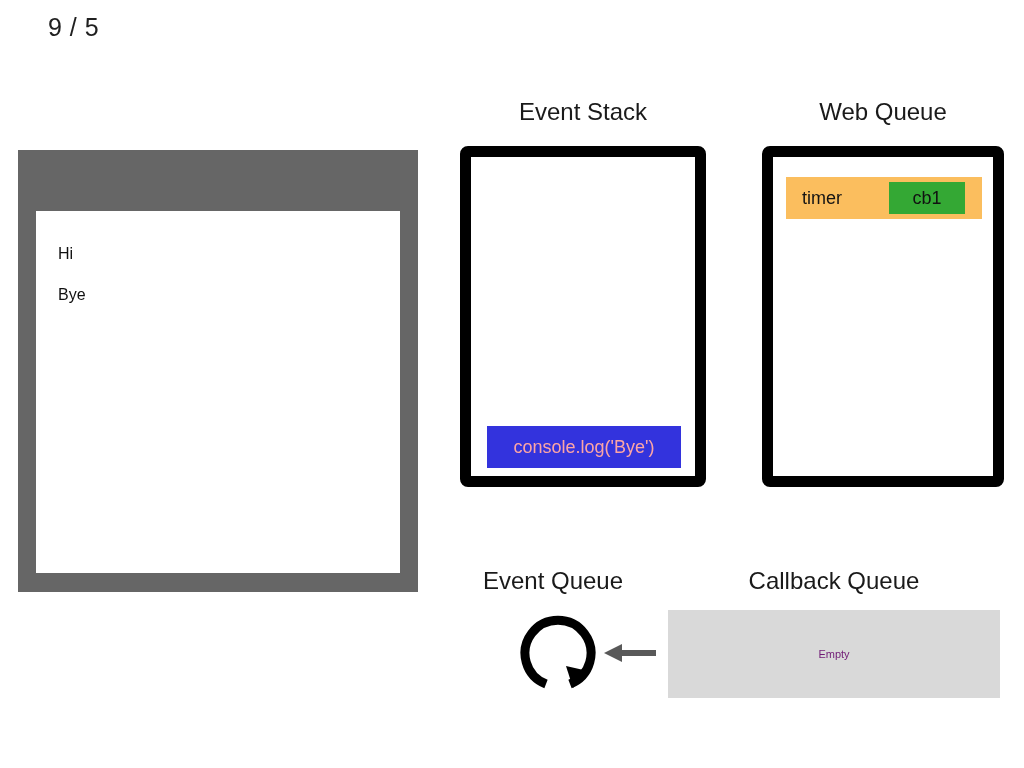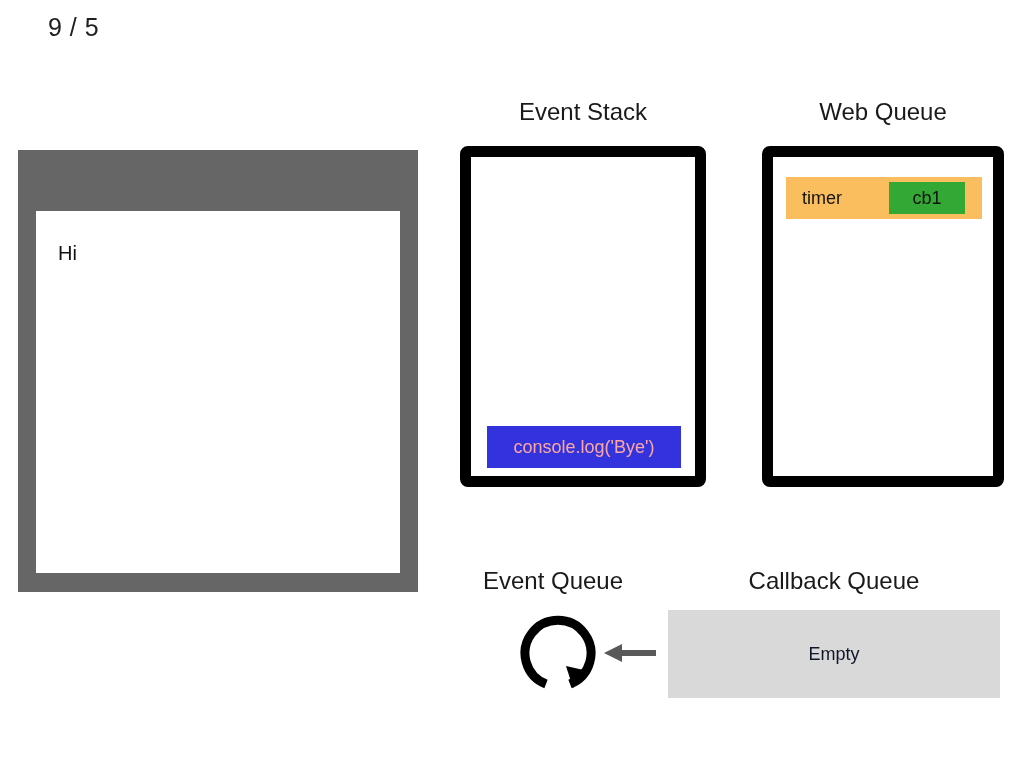--- a/index.html
+++ b/index.html
@@ -52,21 +52,21 @@
     position: absolute;
     left: 18px;
     top: 61px;
     width: 364px;
     height: 362px;
     background: #ffffff;
     box-sizing: border-box;
     padding: 22px 0 0 22px;
   }
   .console-line {
-    font-size: 20px;
+    font-size: 16px;
     color: #111111;
     line-height: 41px;
     white-space: nowrap;
   }
 
   
   .section-title {
     position: absolute;
     font-size: 24px;
     color: #1a1a1a;
@@ -169,33 +169,34 @@
     left: 668px;
     top: 610px;
     width: 332px;
     height: 88px;
     background: #d9d9d9;
     display: flex;
     align-items: center;
     justify-content: center;
   }
   .queue-text {
-    font-size: 18px;
-    color: #0f172a;
+    font-size: 11px;
+    color: #701a75;
     white-space: nowrap;
   }
 </style>
 </head>
 <body>
 
 <div class="slide-counter">9 / 5</div>
 
 <div class="console-panel">
   <div class="console-body">
     <div class="console-line">Hi</div>
+    <div class="console-line">Bye</div>
   </div>
 </div>
 
 <div class="section-title" id="title-call-stack">Event Stack</div>
 <div class="stack-box" id="call-stack-box">
   <div class="stack-inner">
     <div class="stack-frame">console.log('Bye')</div>
   </div>
 </div>
 

